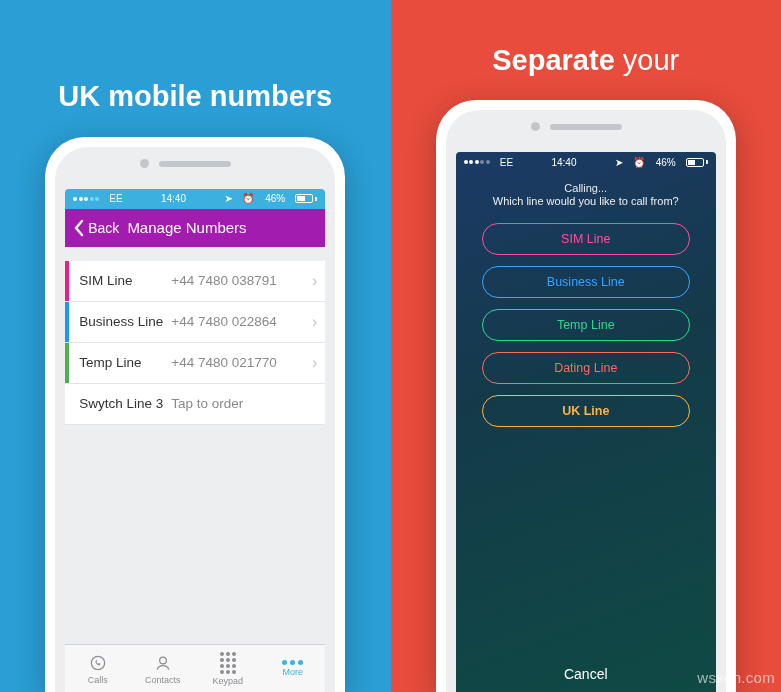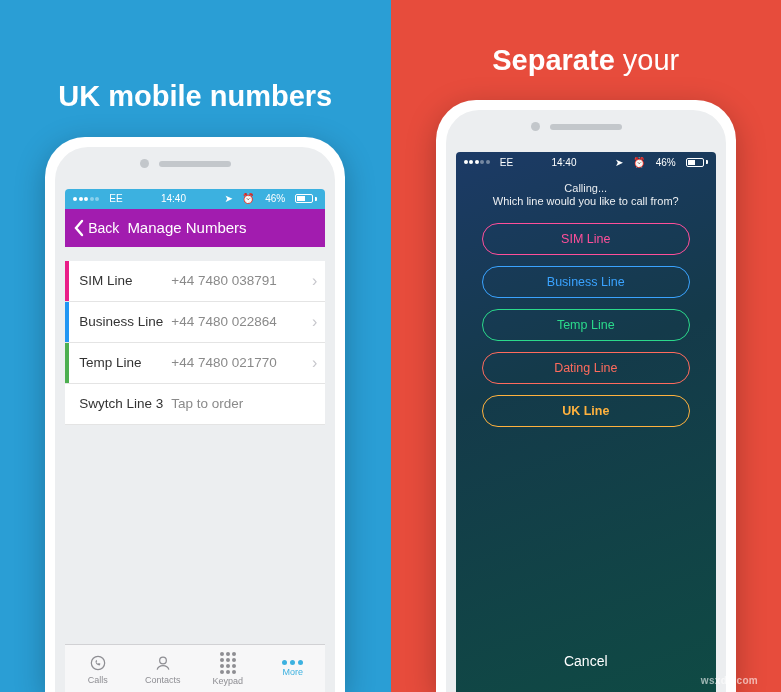--- a/index.html
+++ b/index.html
@@ -45,22 +45,22 @@
   
   .calling { text-align:center; color:#fff; padding:10px 18px 0;}
   .calling .small{font-size:11px; opacity:.9;}
   .calling .name{font-size:22px; font-weight:300; margin-top:2px;}
   .calling .q{font-size:11px; opacity:.92; line-height:1.35;}
   .pillbox { padding: 14px 26px 0; display:flex; flex-direction:column; gap:11px;}
   .pill { height:32px; border:1.6px solid; border-radius:16px; display:flex; align-items:center; justify-content:center; font-size:12.5px; background:transparent;}
   .pill-pink{color:#ff4f9a;border-color:#ff4f9a;} .pill-blue{color:#3aa3ff;border-color:#3aa3ff;}
   .pill-green{color:#2bd98b;border-color:#2bd98b;} .pill-red{color:#ff6b5d;border-color:#ff6b5d;}
   .pill-orange{color:#ffb23e;border-color:#ffb23e;font-weight:bold;}
-  .cancel{position:absolute;bottom:23px;left:0;right:0;text-align:center;color:#fff;font-size:14px;font-weight:300;}
-  .watermark { position:absolute; right:23px; bottom:6px; color:rgba(255,255,255,.6); font-size:10px; letter-spacing:.3px;font-weight:bold;}
+  .cancel{position:absolute;bottom:10px;left:0;right:0;text-align:center;color:#fff;font-size:14px;font-weight:300;}
+  .watermark { position:absolute; right:6px; bottom:6px; color:rgba(255,255,255,.6); font-size:15px; letter-spacing:.3px;}
   .battery{display:inline-flex;align-items:center;gap:2px;}
   .batt-body{width:18px;height:9px;border:1px solid #fff;border-radius:2px;position:relative;}
   .batt-fill{position:absolute;top:1px;left:1px;bottom:1px;width:46%;background:#fff;}
   .batt-tip{width:2px;height:4px;background:#fff;border-radius:0 1px 1px 0;}
 </style>
 </head>
 <body>
 
 <div class="wrap">
 

